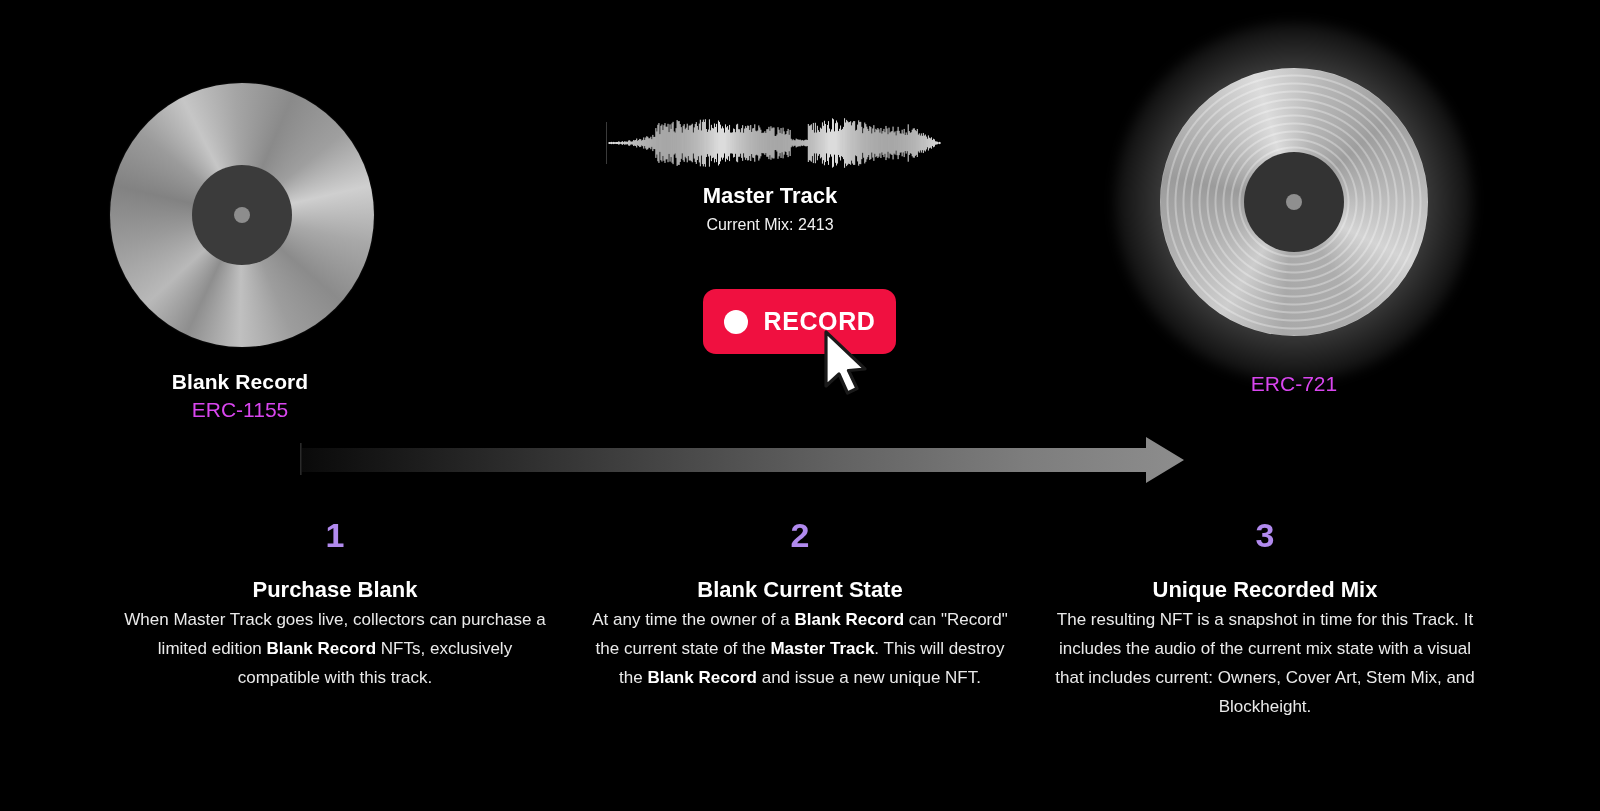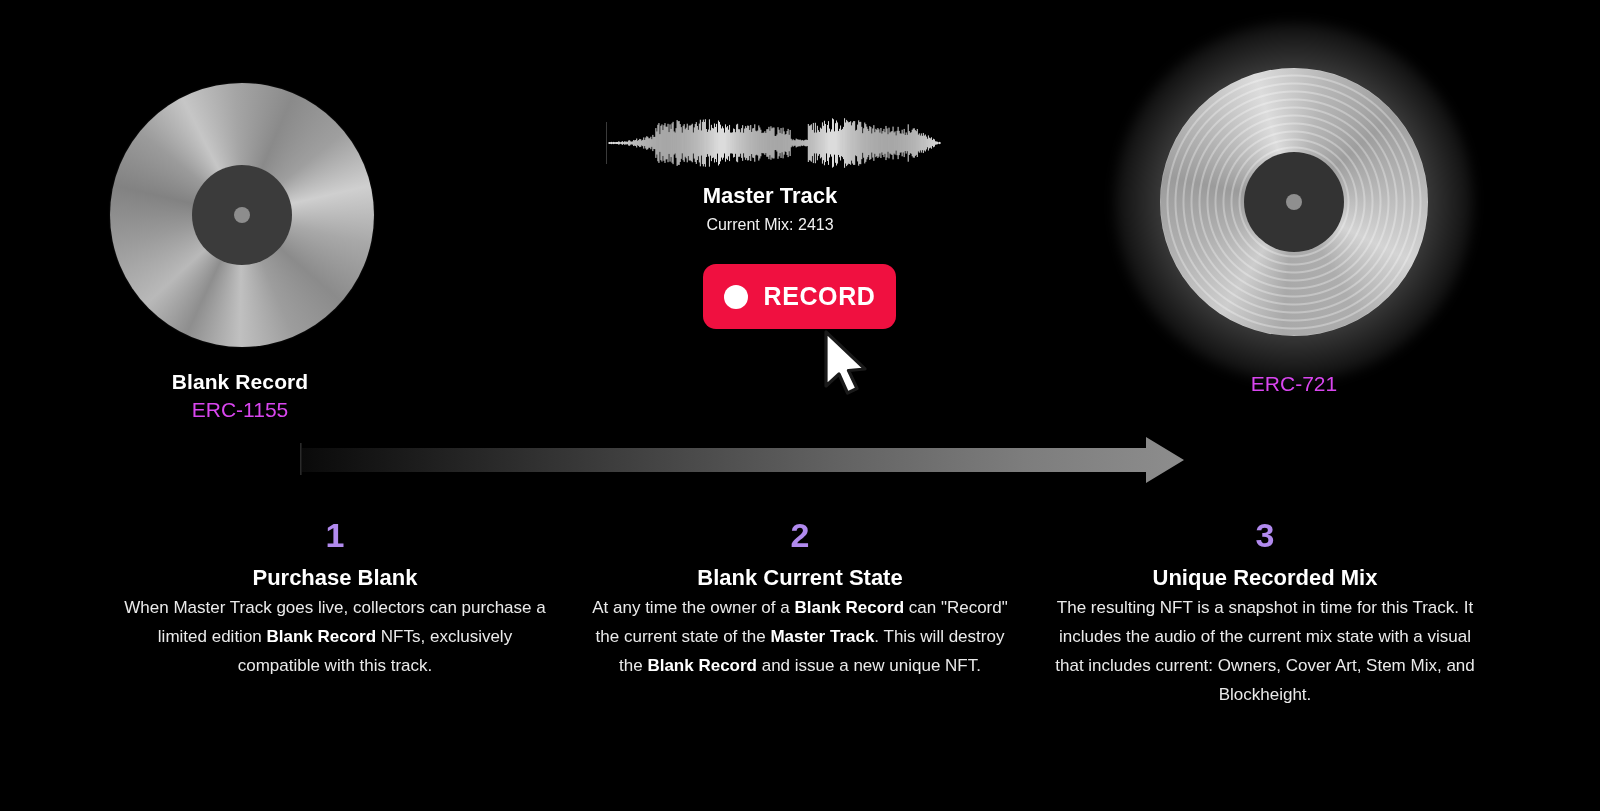--- a/index.html
+++ b/index.html
@@ -81,21 +81,21 @@
   
   #waveform { position:absolute; }
 
   
   #master-block { position:absolute; text-align:center; width:420px; }
   #master-title { color:#fff; font-size:22px; font-weight:bold; line-height:28px; }
   #master-mix   { color:#f2f2f2; font-size:16px; font-weight:400; line-height:30px; }
 
   
   #record-button {
-    position:absolute; left:703px; top:264px;
+    position:absolute; left:703px; top:289px;
     width:193px; height:65px;
     background:#f01040;
     border:none; border-radius:13px;
     display:flex; align-items:center; justify-content:center; gap:16px;
     cursor:pointer;
   }
   #record-dot { width:24px; height:24px; border-radius:50%; background:#fff; }
   #record-label {
     color:#fff; font-size:25px; font-weight:bold; letter-spacing:.6px;
   }
@@ -110,21 +110,21 @@
   #steps {
     position:absolute; left:0; top:515px; width:1600px;
     display:flex; justify-content:center;
   }
   .step { width:465px; text-align:center; padding:0 18px; }
   .step-num {
     color:#b18aee; font-size:34px; font-weight:bold; line-height:40px;
   }
   .step-head {
     color:#ffffff; font-size:22px; font-weight:bold; line-height:30px;
-    margin-top:8px;
+    margin-top:20px;
   }
   .step-body {
     color:#eaeaea; font-size:17px; font-weight:400; line-height:29px;
   }
   .step-body b { font-weight:bold; color:#ffffff; }
 </style>
 </head>
 <body>
 
 <div id="stage">

